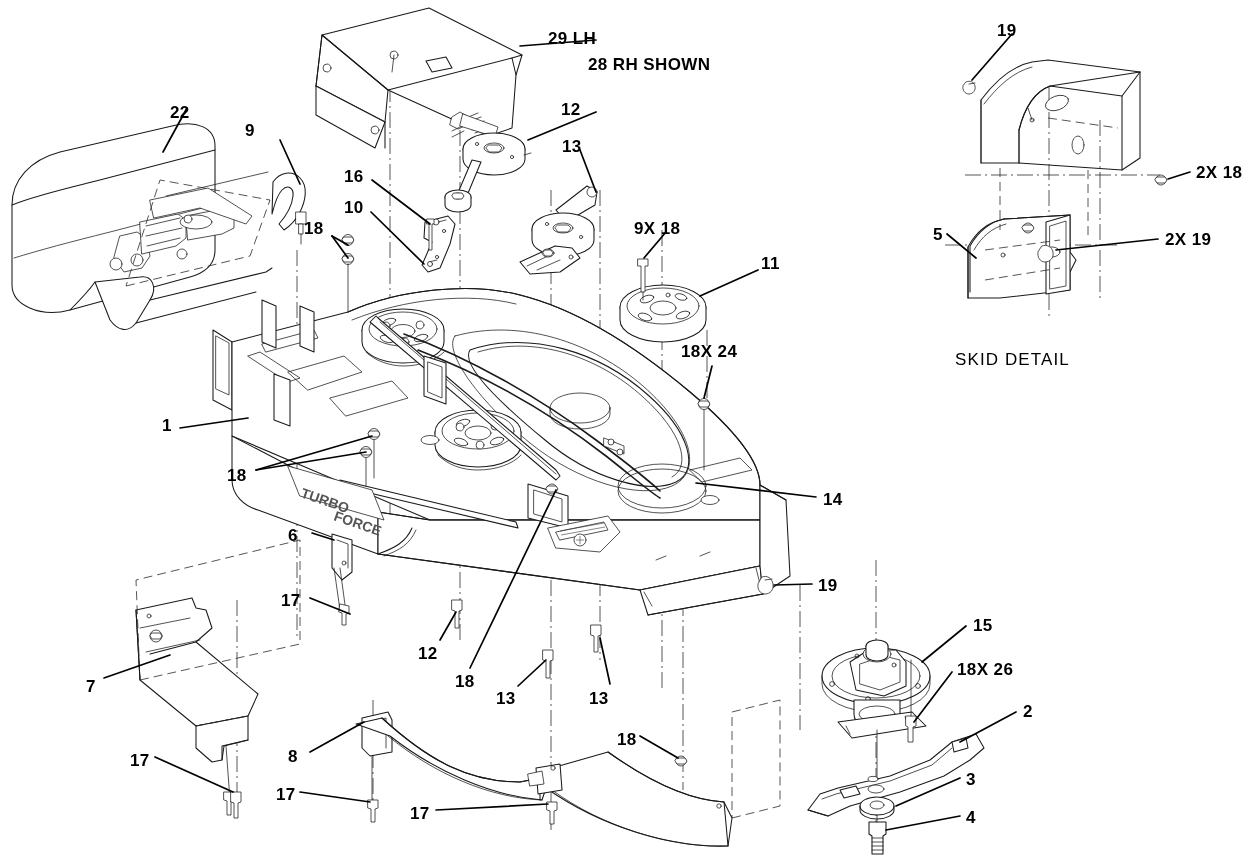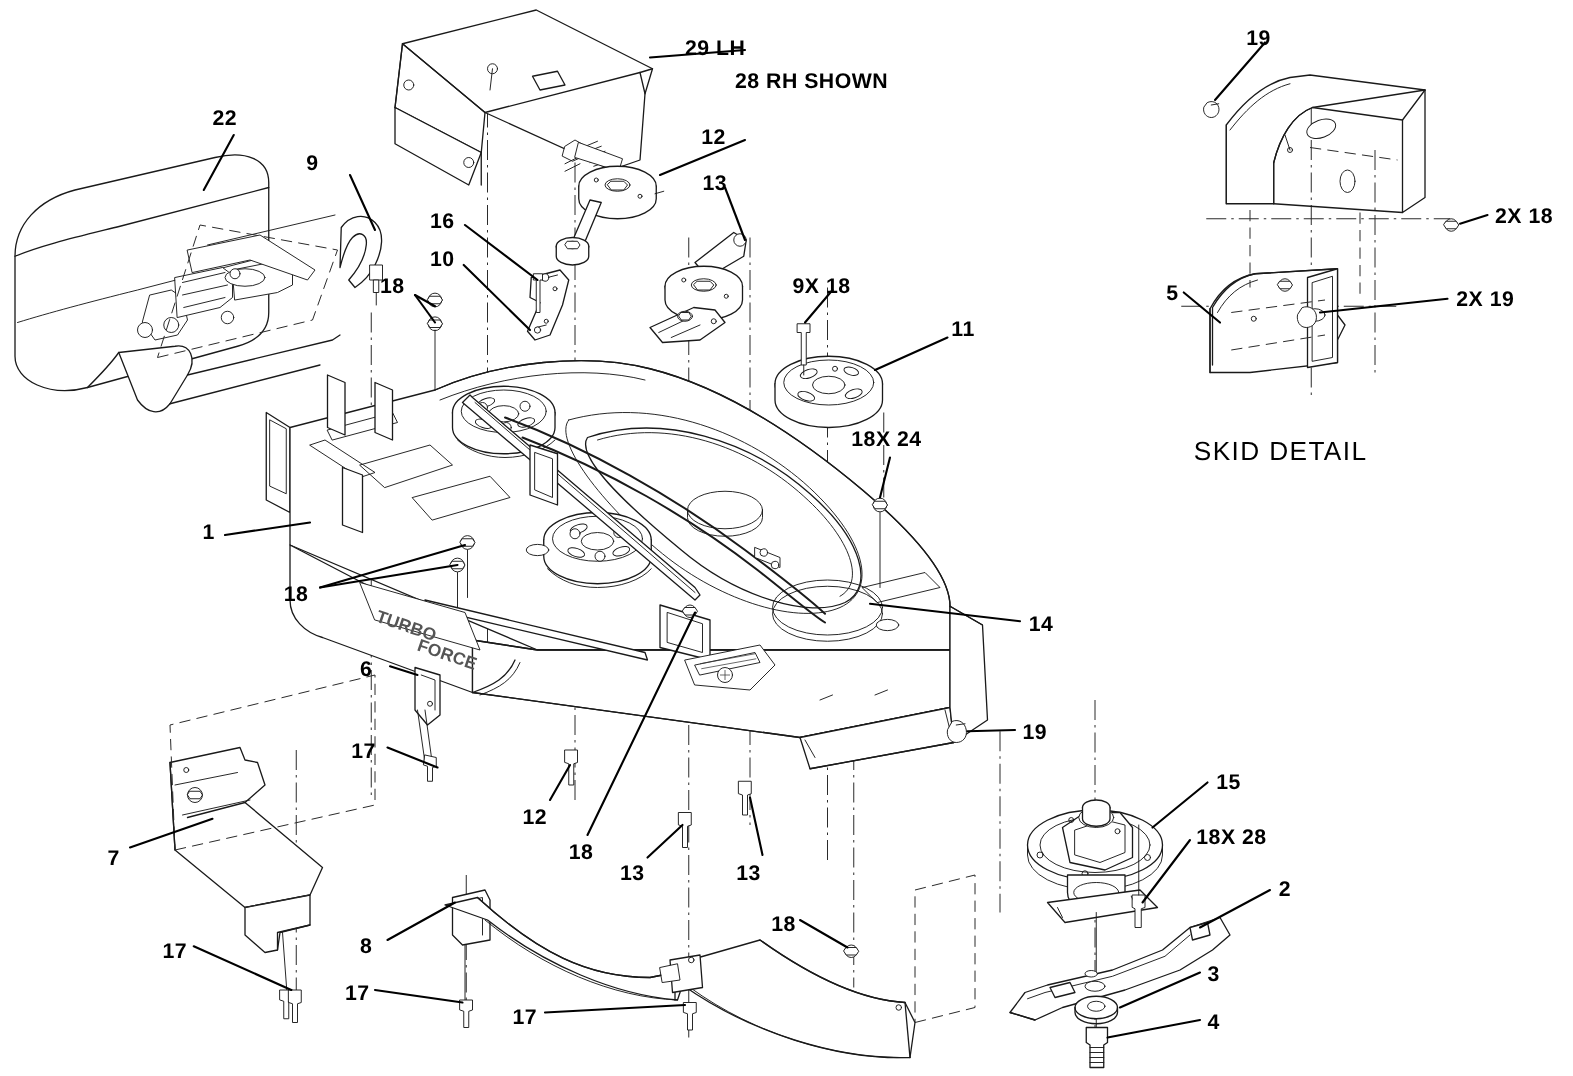--- a/index.html
+++ b/index.html
@@ -9,21 +9,21 @@
   .ln{fill:none;stroke:#1a1a1a;stroke-width:1.05;stroke-linejoin:round;stroke-linecap:round;}
   .ln-thin{fill:none;stroke:#1a1a1a;stroke-width:0.75;stroke-linejoin:round;stroke-linecap:round;}
   .ln-hair{fill:none;stroke:#3a3a3a;stroke-width:0.6;}
   .ln-hv{fill:none;stroke:#1a1a1a;stroke-width:1.6;stroke-linejoin:round;stroke-linecap:round;}
   .fillw{fill:#ffffff;}
   .dash{fill:none;stroke:#2b2b2b;stroke-width:0.8;stroke-dasharray:16 4 2 4;}
   .dash2{fill:none;stroke:#2b2b2b;stroke-width:0.8;stroke-dasharray:9 5;}
   .leader{fill:none;stroke:#000;stroke-width:1.7;stroke-linecap:round;}
   .lbl{position:absolute;font-family:"Liberation Sans",sans-serif;font-size:17px;font-weight:700;
        color:#000;letter-spacing:0.4px;white-space:nowrap;line-height:1.08;}
-  .title{position:absolute;font-family:"Liberation Sans",sans-serif;font-size:21px;font-weight:400;
+  .title{position:absolute;font-family:"Liberation Sans",sans-serif;font-size:17px;font-weight:400;
        color:#000;letter-spacing:1.1px;white-space:nowrap;}
 </style>
 </head>
 <body>
 
 <div id="sheet">
 
   <svg id="dwg" viewBox="0 0 1258 861">
 
     <g>
@@ -495,42 +495,42 @@
       <path class="leader" d="M1012 34 L972 80"></path>
       <path class="leader" d="M1190 172 L1168 179"></path>
       <path class="leader" d="M947 234 L976 258"></path>
       <path class="leader" d="M1158 239 L1056 250"></path>
     </g>
   </svg>
 
   <div id="labels">
       <div class="lbl" style="left: 548px; top: 30px;">29  LH</div>
       <div class="lbl" style="left: 548px; top: 56px; margin-left: 40px;">28  RH SHOWN</div>
-      <div class="lbl" style="left: 170px; top: 86px;">22</div>
+      <div class="lbl" style="left: 170px; top: 104px;">22</div>
       <div class="lbl" style="left: 245px; top: 122px;">9</div>
       <div class="lbl" style="left: 561px; top: 101px;">12</div>
       <div class="lbl" style="left: 562px; top: 138px;">13</div>
       <div class="lbl" style="left: 344px; top: 168px;">16</div>
       <div class="lbl" style="left: 344px; top: 199px;">10</div>
       <div class="lbl" style="left: 304px; top: 220px;">18</div>
       <div class="lbl" style="left: 634px; top: 220px;">9X 18</div>
       <div class="lbl" style="left: 761px; top: 255px;">11</div>
       <div class="lbl" style="left: 681px; top: 343px;">18X 24</div>
       <div class="lbl" style="left: 162px; top: 417px;">1</div>
       <div class="lbl" style="left: 227px; top: 467px;">18</div>
       <div class="lbl" style="left: 823px; top: 491px;">14</div>
       <div class="lbl" style="left: 288px; top: 527px;">6</div>
       <div class="lbl" style="left: 281px; top: 592px;">17</div>
       <div class="lbl" style="left: 818px; top: 577px;">19</div>
       <div class="lbl" style="left: 418px; top: 645px;">12</div>
       <div class="lbl" style="left: 973px; top: 617px;">15</div>
       <div class="lbl" style="left: 455px; top: 673px;">18</div>
       <div class="lbl" style="left: 496px; top: 690px;">13</div>
       <div class="lbl" style="left: 589px; top: 690px;">13</div>
-      <div class="lbl" style="left: 957px; top: 661px;">18X 28</div>
+      <div class="lbl" style="left: 957px; top: 661px;">18X 26</div>
       <div class="lbl" style="left: 86px; top: 678px;">7</div>
       <div class="lbl" style="left: 617px; top: 731px;">18</div>
       <div class="lbl" style="left: 1023px; top: 703px;">2</div>
       <div class="lbl" style="left: 288px; top: 748px;">8</div>
       <div class="lbl" style="left: 130px; top: 752px;">17</div>
       <div class="lbl" style="left: 966px; top: 771px;">3</div>
       <div class="lbl" style="left: 276px; top: 786px;">17</div>
       <div class="lbl" style="left: 410px; top: 805px;">17</div>
       <div class="lbl" style="left: 966px; top: 809px;">4</div>
       <div class="lbl" style="left: 997px; top: 22px;">19</div>

